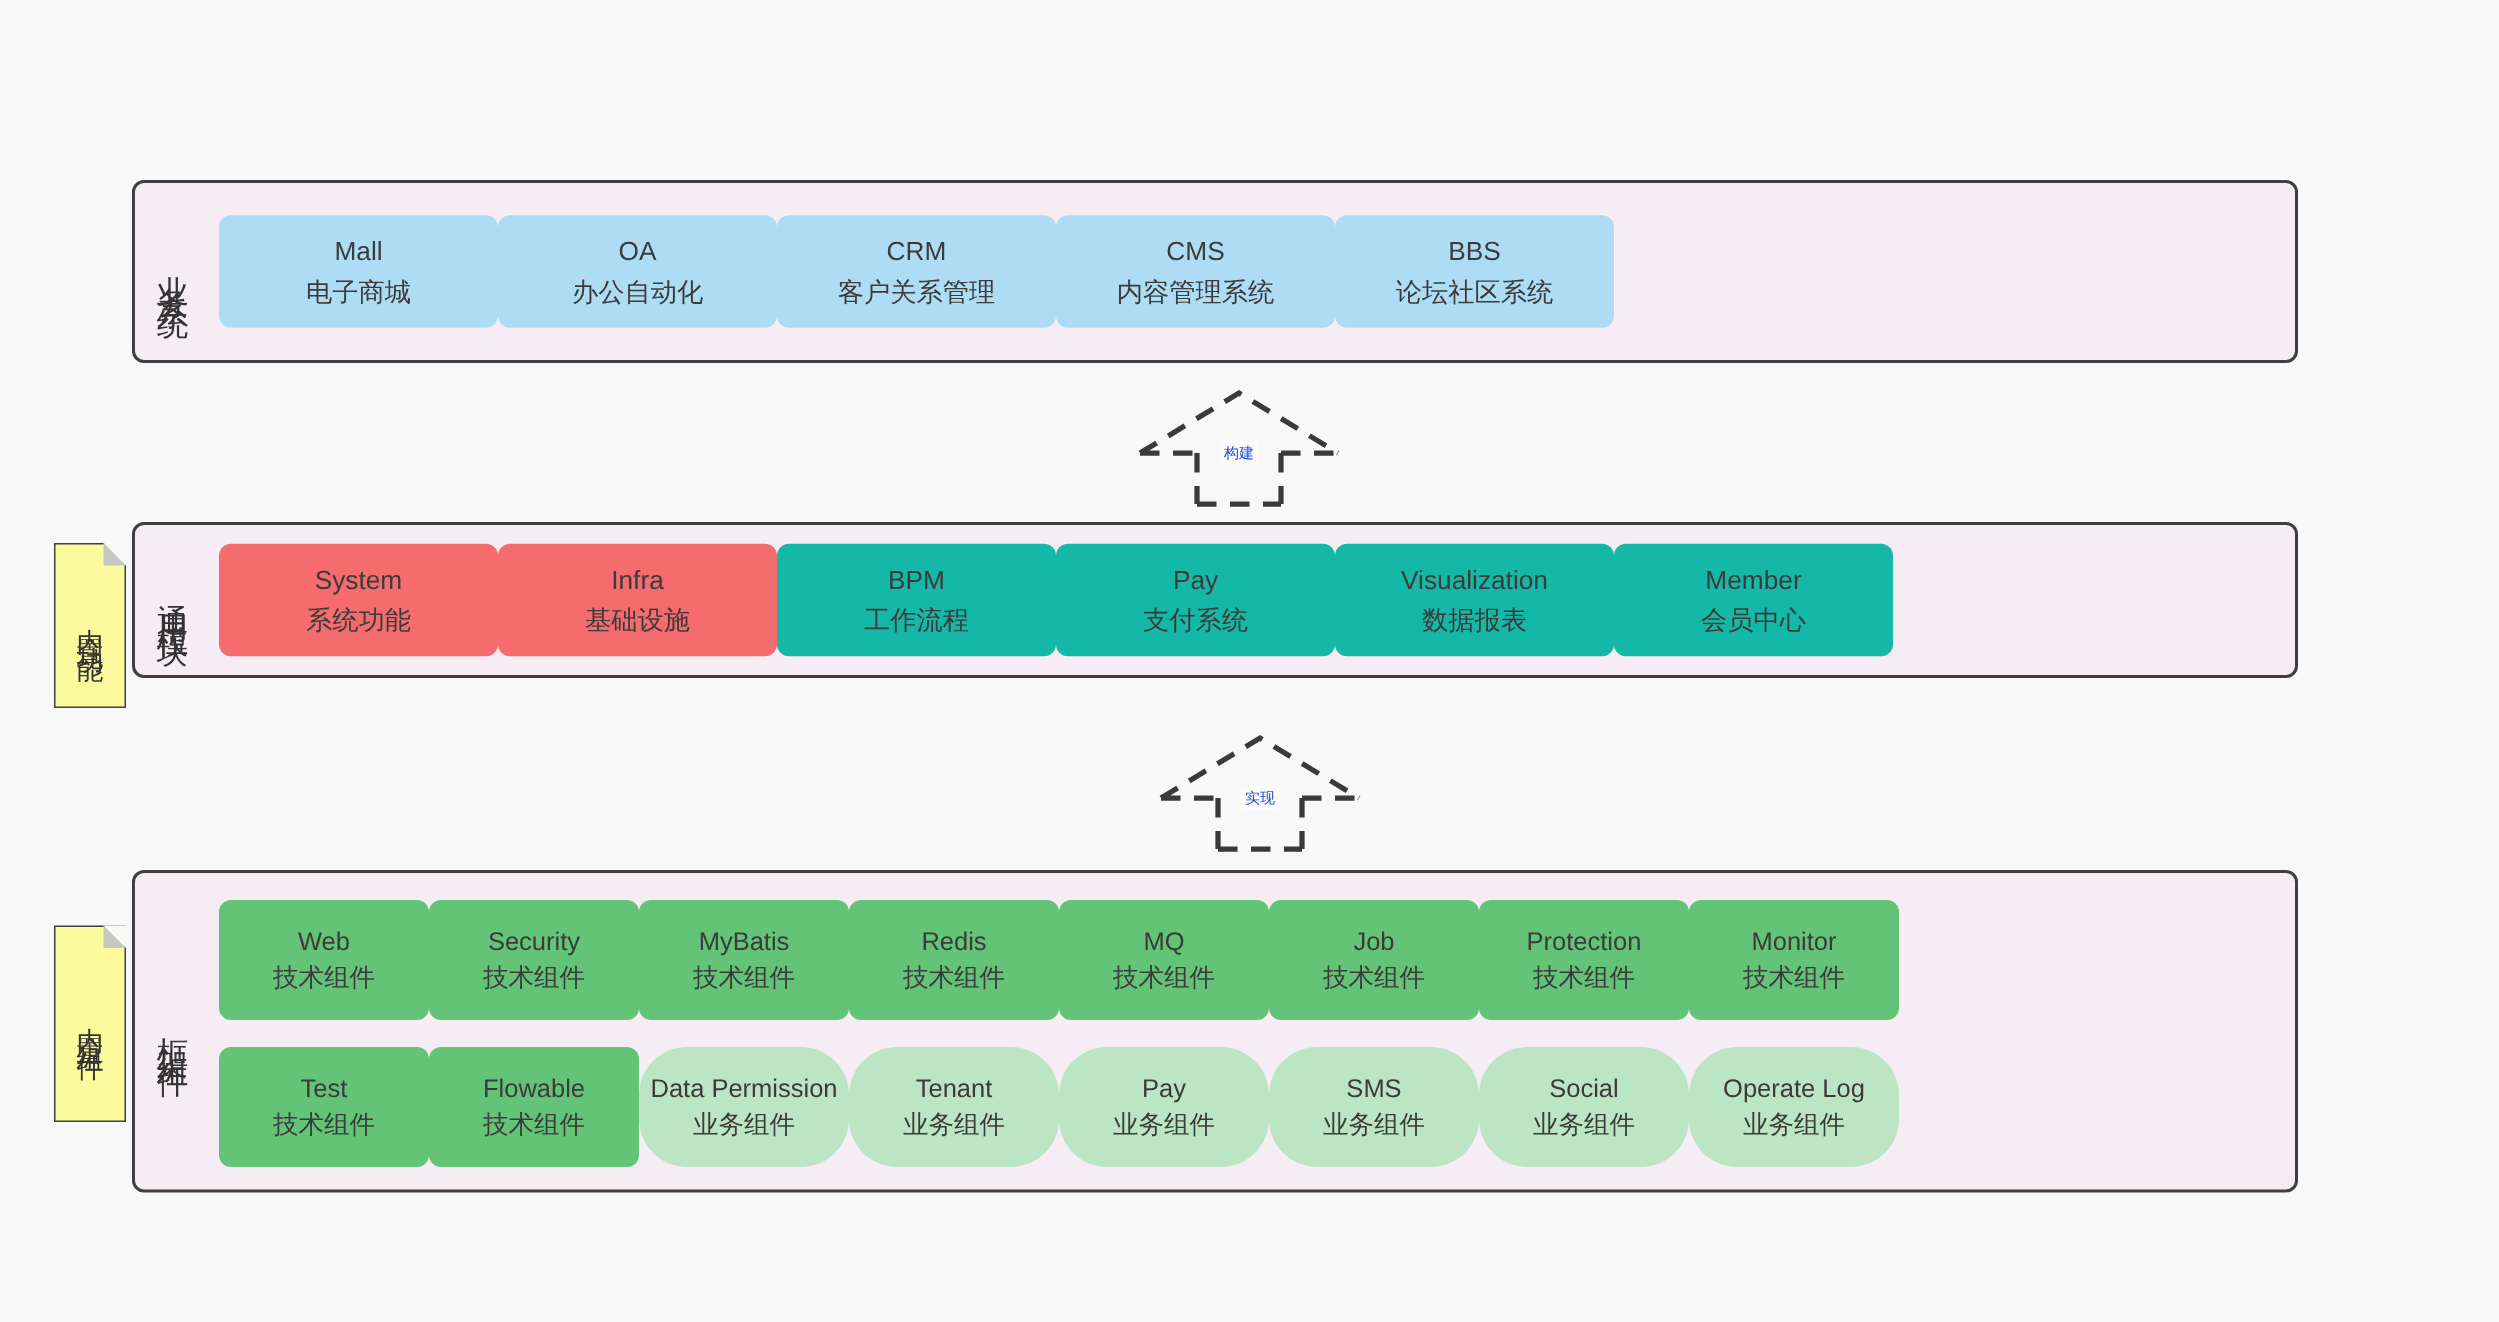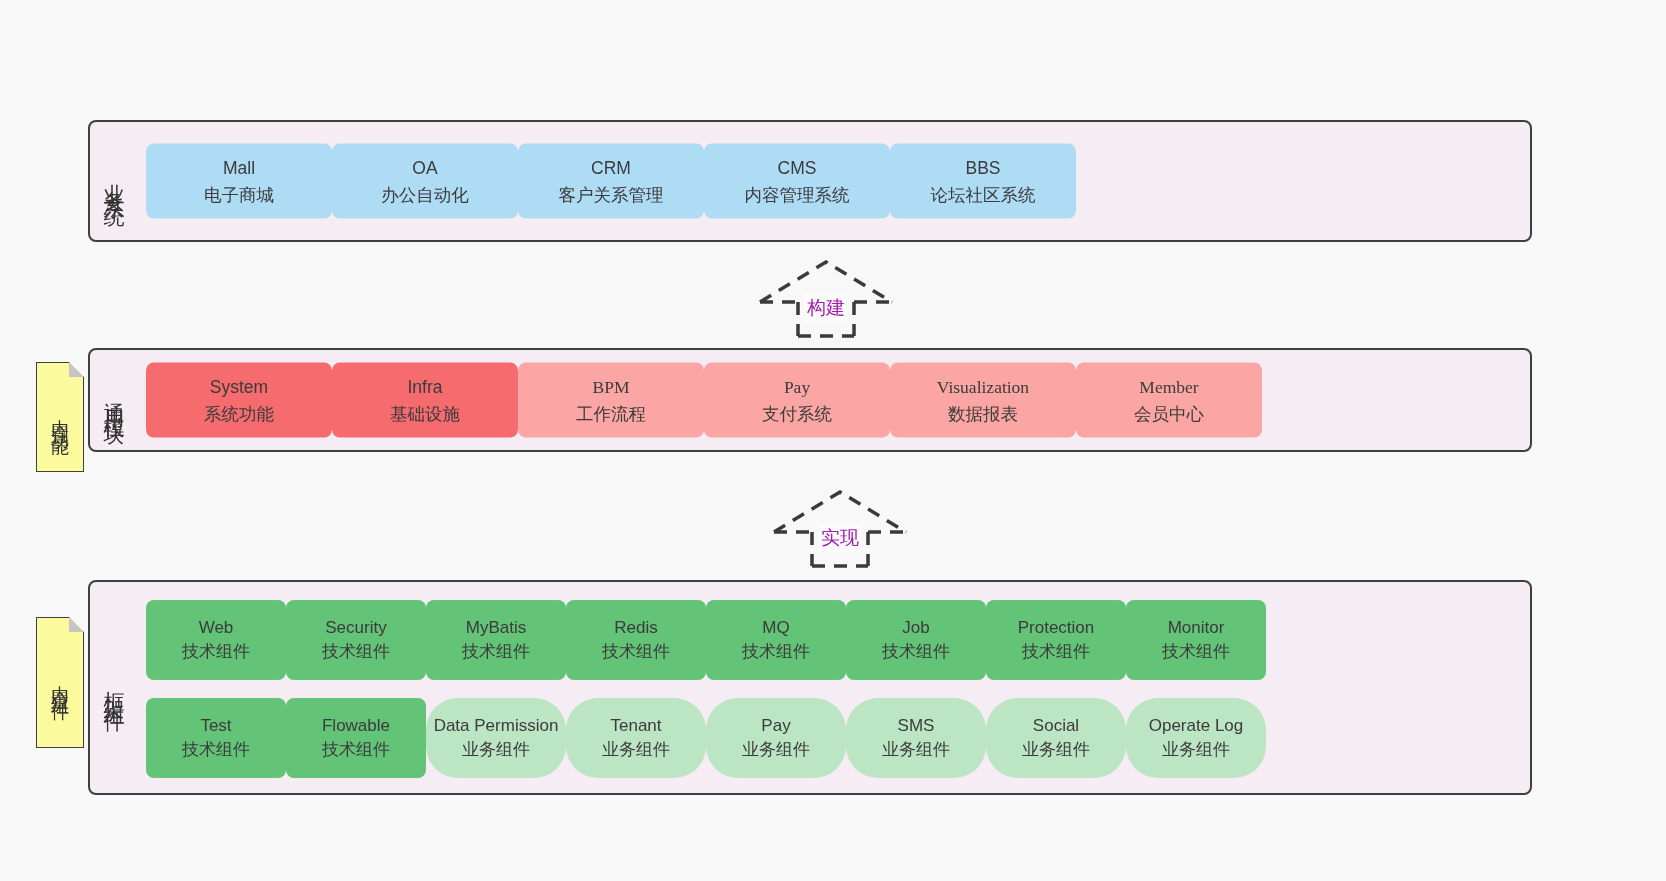--- a/index.html
+++ b/index.html
@@ -26,21 +26,21 @@
   }
   .rows-wrap .box-row{position:static;transform:none;}
   .box{
     display:flex;flex-direction:column;align-items:center;justify-content:center;
     border-radius:8px;text-align:center;font-size:17.5px;line-height:1.5;
   }
   .box.wide{width:186px;height:75px;}
   .box.small{width:140px;height:80px;line-height:1.42;font-size:17px;}
   .blue{background:#aedcf5;}
   .red{background:#f56b6e;}
-  .pink{background:#fca5a5;font-family:Liberation Serif, serif;}
+  .pink{background:#14b8a6;}
   .green{background:#63c377;}
   .lightgreen{background:#bce5c4;border-radius:32px;}
   .note{
     position:absolute;width:48px;background:#fbfa9d;border:1px solid #3f3f3f;
     box-sizing:border-box;display:flex;align-items:center;justify-content:center;
   }
   .note::before{
     content:'';position:absolute;top:-1px;right:-1px;width:0;height:0;
     border-top:15px solid #f8f8f8;border-left:15px solid transparent;
   }
@@ -49,21 +49,21 @@
     border-bottom:15px solid #c6c6c6;border-right:15px solid transparent;
   }
   .note-text{
     writing-mode:vertical-rl;text-orientation:upright;font-size:18px;
     letter-spacing:6px;color:#333;
   }
   .arrow{position:absolute;width:140px;height:84px;}
   .arrow svg{position:absolute;left:0;top:0;}
   .arrow-label{
     position:absolute;left:50%;top:38px;transform:translateX(-50%);
-    background:#fbfbfb;font-size:19px;color:#a21caf;padding:1px 3px;white-space:nowrap;
+    background:#fbfbfb;font-size:10px;color:#1d4ed8;padding:1px 3px;white-space:nowrap;
   }
   #note1{left:36px;top:362px;height:110px;}
   #note2{left:36px;top:617px;height:131px;}
   #layer1{left:88px;top:120px;width:1444px;height:122px;}
   #layer2{left:88px;top:348px;width:1444px;height:104px;}
   #layer3{left:88px;top:580px;width:1444px;height:215px;}
   #arrow1{left:756px;top:256px;}
   #arrow2{left:770px;top:486px;}
 </style>
 </head>

